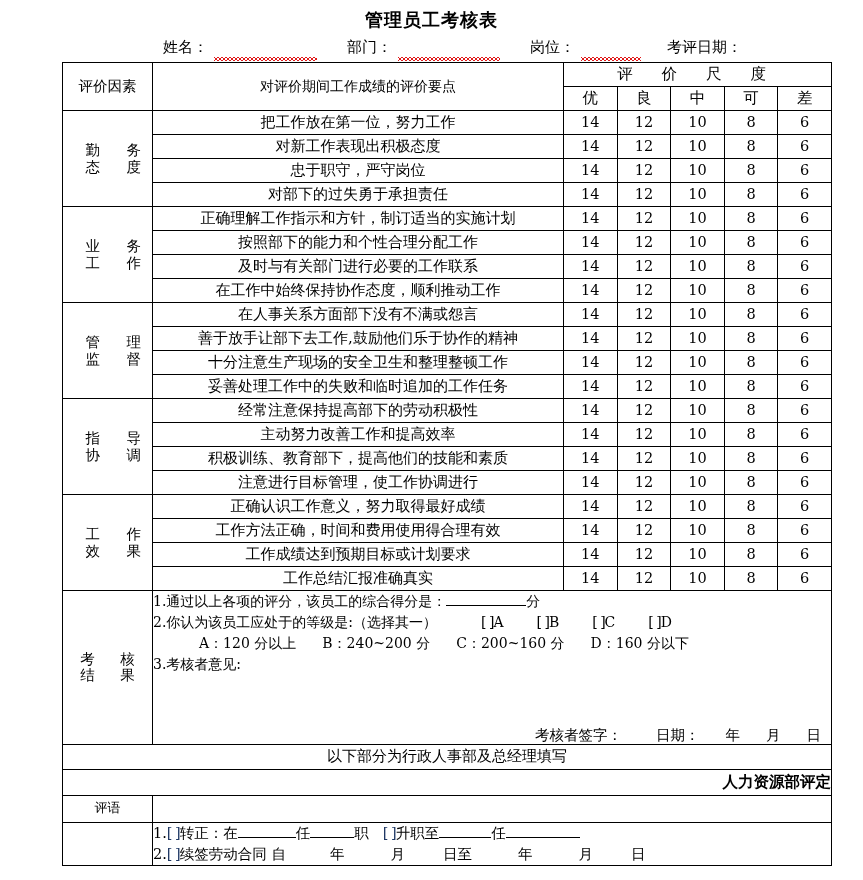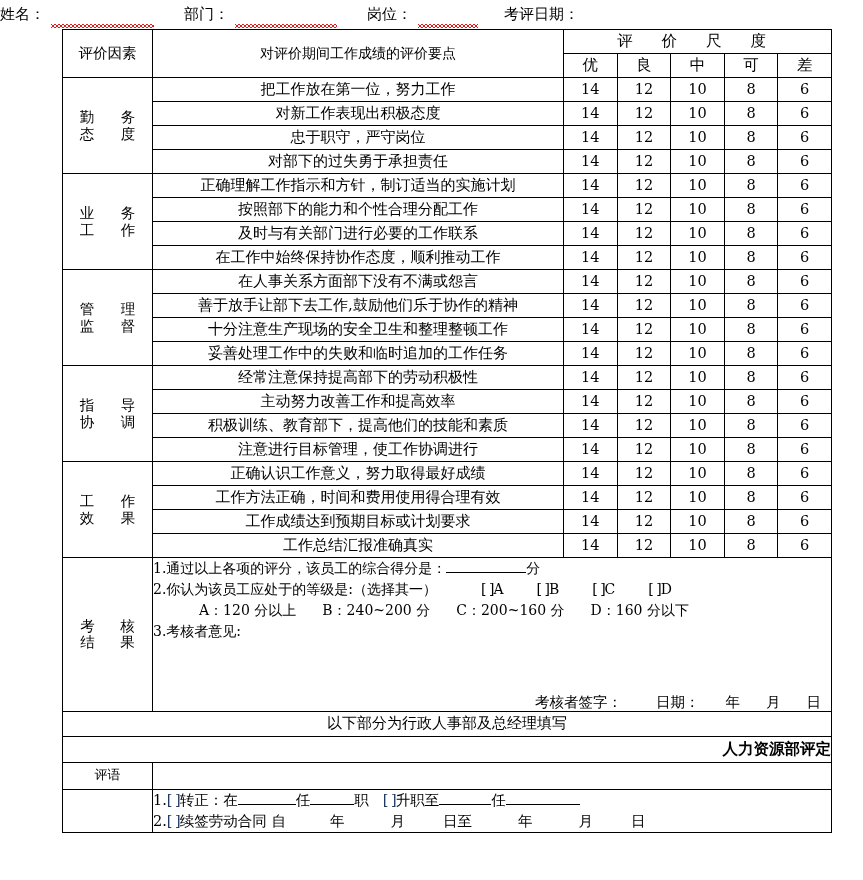--- a/index.html
+++ b/index.html
@@ -30,20 +30,21 @@
     letter-spacing: 1px;
     padding-top: 7px;
     line-height: 26px;
     font-family: "DejaVu Serif", "Liberation Serif", serif;
   }
 
   
   .header-fields {
     position: relative;
     height: 29px;
+    padding-left: 163px;
     font-size: 15px;
     line-height: 29px;
     white-space: nowrap;
   }
   .hf {
     display: inline-block;
     position: relative;
   }
   .hf-label { display: inline-block; }
   .hf-blank {
@@ -88,21 +89,21 @@
   }
 
   
   col.c-factor  { width: 90px; }
   col.c-point   { width: 411px; }
   col.c-score   { width: 53.6px; }
 
   .row-h { height: 24px; }
 
   .factor-cell {
-    text-align: center;
+    text-align: right;
     font-size: 14.5px;
     line-height: 21px;
     vertical-align: middle;
   }
   .factor-cell .fline {
     display: block;
     letter-spacing: 11px;
     padding-left: 11px;
   }
 
@@ -226,20 +227,21 @@
   .bu-d { width: 74px; }
   .sp-y { display:inline-block; width: 44px; }
   .sp-m { display:inline-block; width: 46px; }
   .sp-d { display:inline-block; width: 38px; }
 </style>
 </head>
 <body>
 
 <div class="page">
 
+  <div class="doc-title">管理员工考核表</div>
 
   <div class="header-fields">
     <span class="hf"><span class="hf-label">姓名：</span><span class="hf-blank w1"><span class="squiggle"></span></span></span><span class="gap-a"></span><span class="hf"><span class="hf-label">部门：</span><span class="hf-blank w2"><span class="squiggle"></span></span></span><span class="gap-b"></span><span class="hf"><span class="hf-label">岗位：</span><span class="hf-blank w3"><span class="squiggle"></span></span></span><span class="gap-c"></span><span class="hf"><span class="hf-label">考评日期：</span></span>
   </div>
 
   <table class="form">
     <colgroup>
       <col class="c-factor">
         <col class="c-point">
       <col class="c-score">

